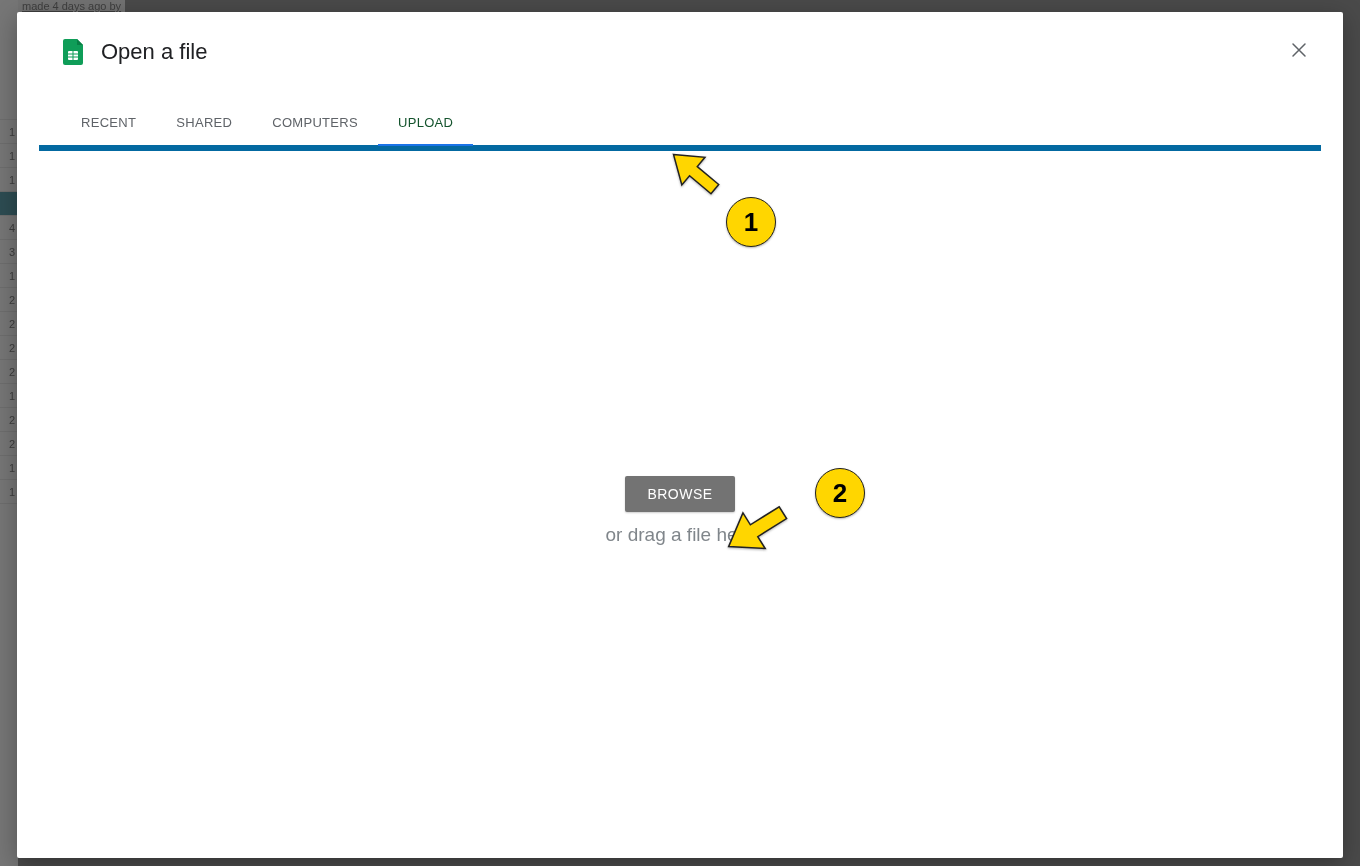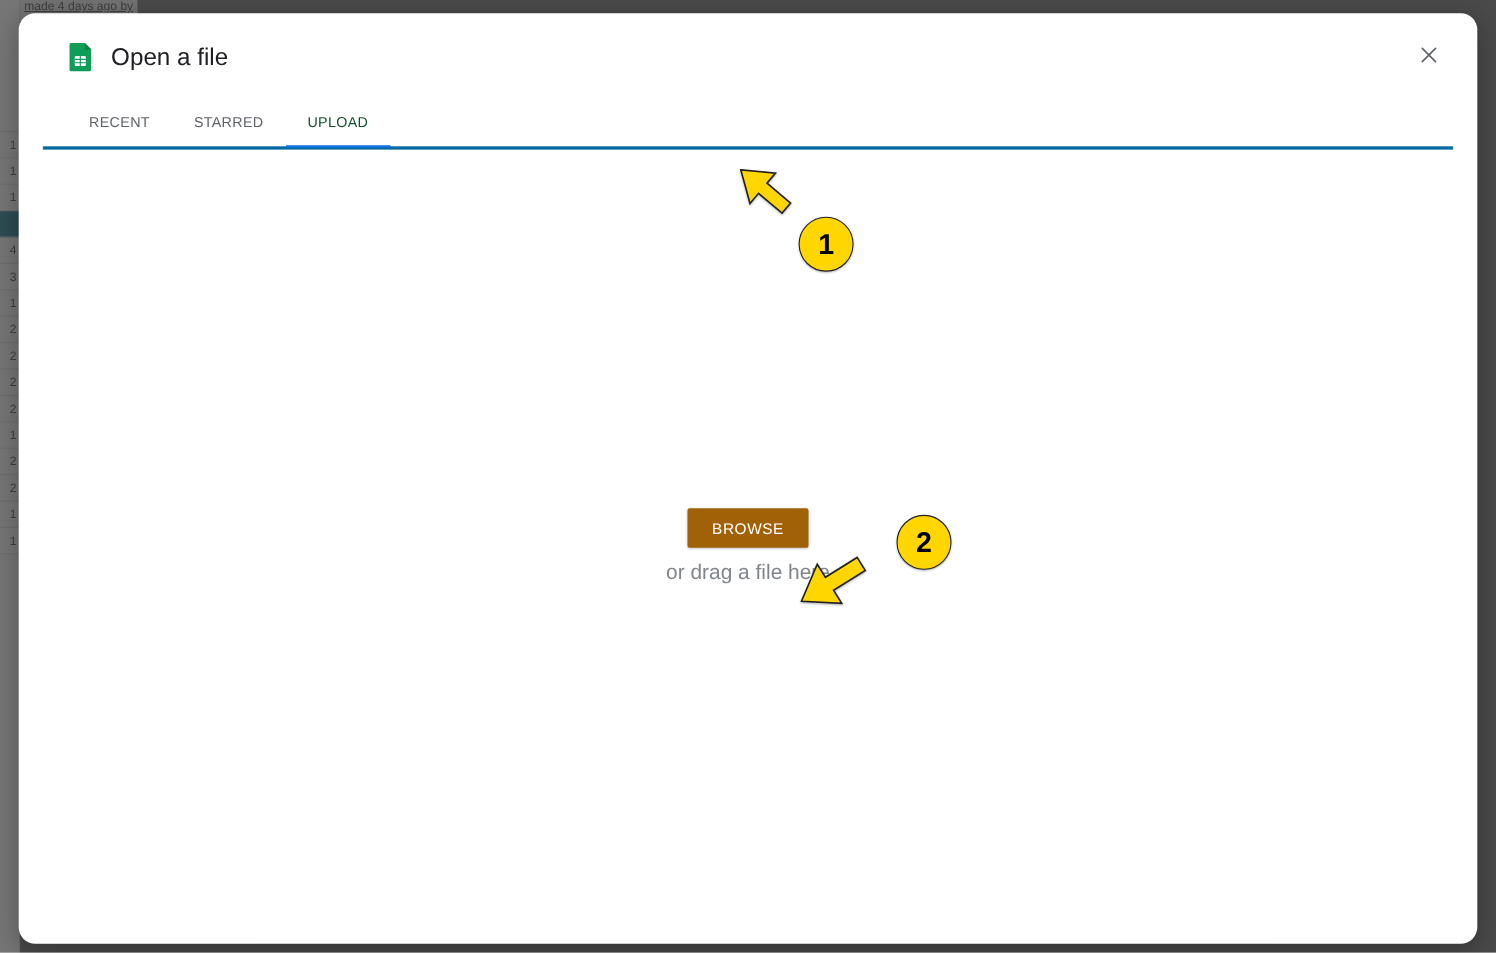--- a/index.html
+++ b/index.html
@@ -6,35 +6,35 @@
     html, body { width: 1360px; height: 866px; overflow: hidden; font-family: Arial, Helvetica, sans-serif; }
     body { background: #6b6b6b; position: relative; }
     
     
     .bg-rows { position: absolute; left: 0; top: 0; width: 18px; height: 866px; background: #fff; font-size: 11px; color: #444; }
     .bg-rows div { height: 24px; line-height: 24px; text-align: right; padding-right: 3px; border-bottom: 1px solid #e0e0e0; }
     .bg-rows .sel { background: #0b7285; color: #fff; }
     .bg-topline { position: absolute; left: 18px; top: 0; height: 28px; color: #444; font-size: 11px; background: rgba(255,255,255,0.9); padding: 0 4px; text-decoration: underline; }
     
     .overlay { position: absolute; inset: 0; background: rgba(60,60,60,0.7); }
-    .modal { position: absolute; left: 17px; top: 12px; right: 17px; bottom: 8px; background: #fff; border-radius: 15px; box-shadow: 0 6px 24px rgba(0,0,0,0.3); display: flex; flex-direction: column; }
+    .modal { position: absolute; left: 17px; top: 12px; right: 17px; bottom: 8px; background: #fff; border-radius: 2px; box-shadow: 0 6px 24px rgba(0,0,0,0.3); display: flex; flex-direction: column; }
     
     .modal-header { display: flex; align-items: center; padding: 24px 28px 20px 28px; }
     .sheets-icon { width: 20px; height: 26px; margin-left: 18px; margin-right: 18px; position: relative; }
     .sheets-icon svg { width: 100%; height: 100%; display: block; }
     .modal-title { font-size: 22px; color: #202124; font-weight: 400; }
     .close-btn { margin-left: auto; width: 32px; height: 32px; display:flex; align-items:center; justify-content:center; cursor: pointer; color: #5f6368; }
     .close-btn svg { width: 18px; height: 18px; }
     
-    .tabs { display: flex; gap: 0; padding: 0 22px; border-bottom: 3px solid #0369a1; margin: 0 22px; }
+    .tabs { display: flex; gap: 0; padding: 0 22px; border-bottom: 6px solid #0369a1; margin: 12px 22px; }
     .tab { padding: 14px 20px; font-size: 13px; font-weight: 500; letter-spacing: 0.3px; color: #5f6368; cursor: pointer; border-bottom: 2px solid transparent; transform: translateY(1px); }
     .tab.active { color: #14532d; border-bottom-color: #1a73e8; }
     
     .upload-area { flex: 1; display: flex; flex-direction: column; align-items: center; justify-content: center; gap: 12px; }
-    .browse-btn { background: #a16207; color: #fff; border: none; font-size: 14px; font-weight: 500; letter-spacing: 0.5px; padding: 10px 22px; border-radius: 2px; cursor: pointer; box-shadow: 0 1px 2px rgba(0,0,0,0.2); }
+    .browse-btn { background: #737373; color: #fff; border: none; font-size: 14px; font-weight: 500; letter-spacing: 0.5px; padding: 10px 22px; border-radius: 2px; cursor: pointer; box-shadow: 0 1px 2px rgba(0,0,0,0.2); }
     .drag-hint { font-size: 19px; color: #80868b; }
     
     
     .annotation { position: absolute; pointer-events: none; }
     .anno-badge { width: 50px; height: 50px; border-radius: 50%; background: #ffd600; border: 1.5px solid #222; display:flex; align-items:center; justify-content:center; font-size: 26px; font-weight: 700; color: #000; font-family: Arial; box-shadow: 0 1px 2px rgba(0,0,0,0.3); }
     .arrow { position: absolute; transform-origin: center; }
     .arrow svg { filter: drop-shadow(0 1px 1px rgba(0,0,0,0.3)); }
   </style>
 </head>
 <body>
@@ -79,21 +79,22 @@
       <span>
         <svg viewBox="0 0 24 24">
             <path d="M4 4 L20 20 M20 4 L4 20" stroke="#5f6368" stroke-width="2" stroke-linecap="round"></path>
           </svg>
       </span>
     </div>
   </div>
 
   <div class="tabs">
     <div class="tab">RECENT</div>
-    <div class="tab">STARRED</div>
+    <div class="tab">SHARED</div>
+    <div class="tab">COMPUTERS</div>
     <div class="tab active">UPLOAD</div>
   </div>
 
   <div class="upload-area">
     <button class="browse-btn">BROWSE</button>
     <div class="drag-hint">or drag a file here</div>
   </div>
 </div>
 
 <div class="annotation" style="left:658px; top:135px;">

